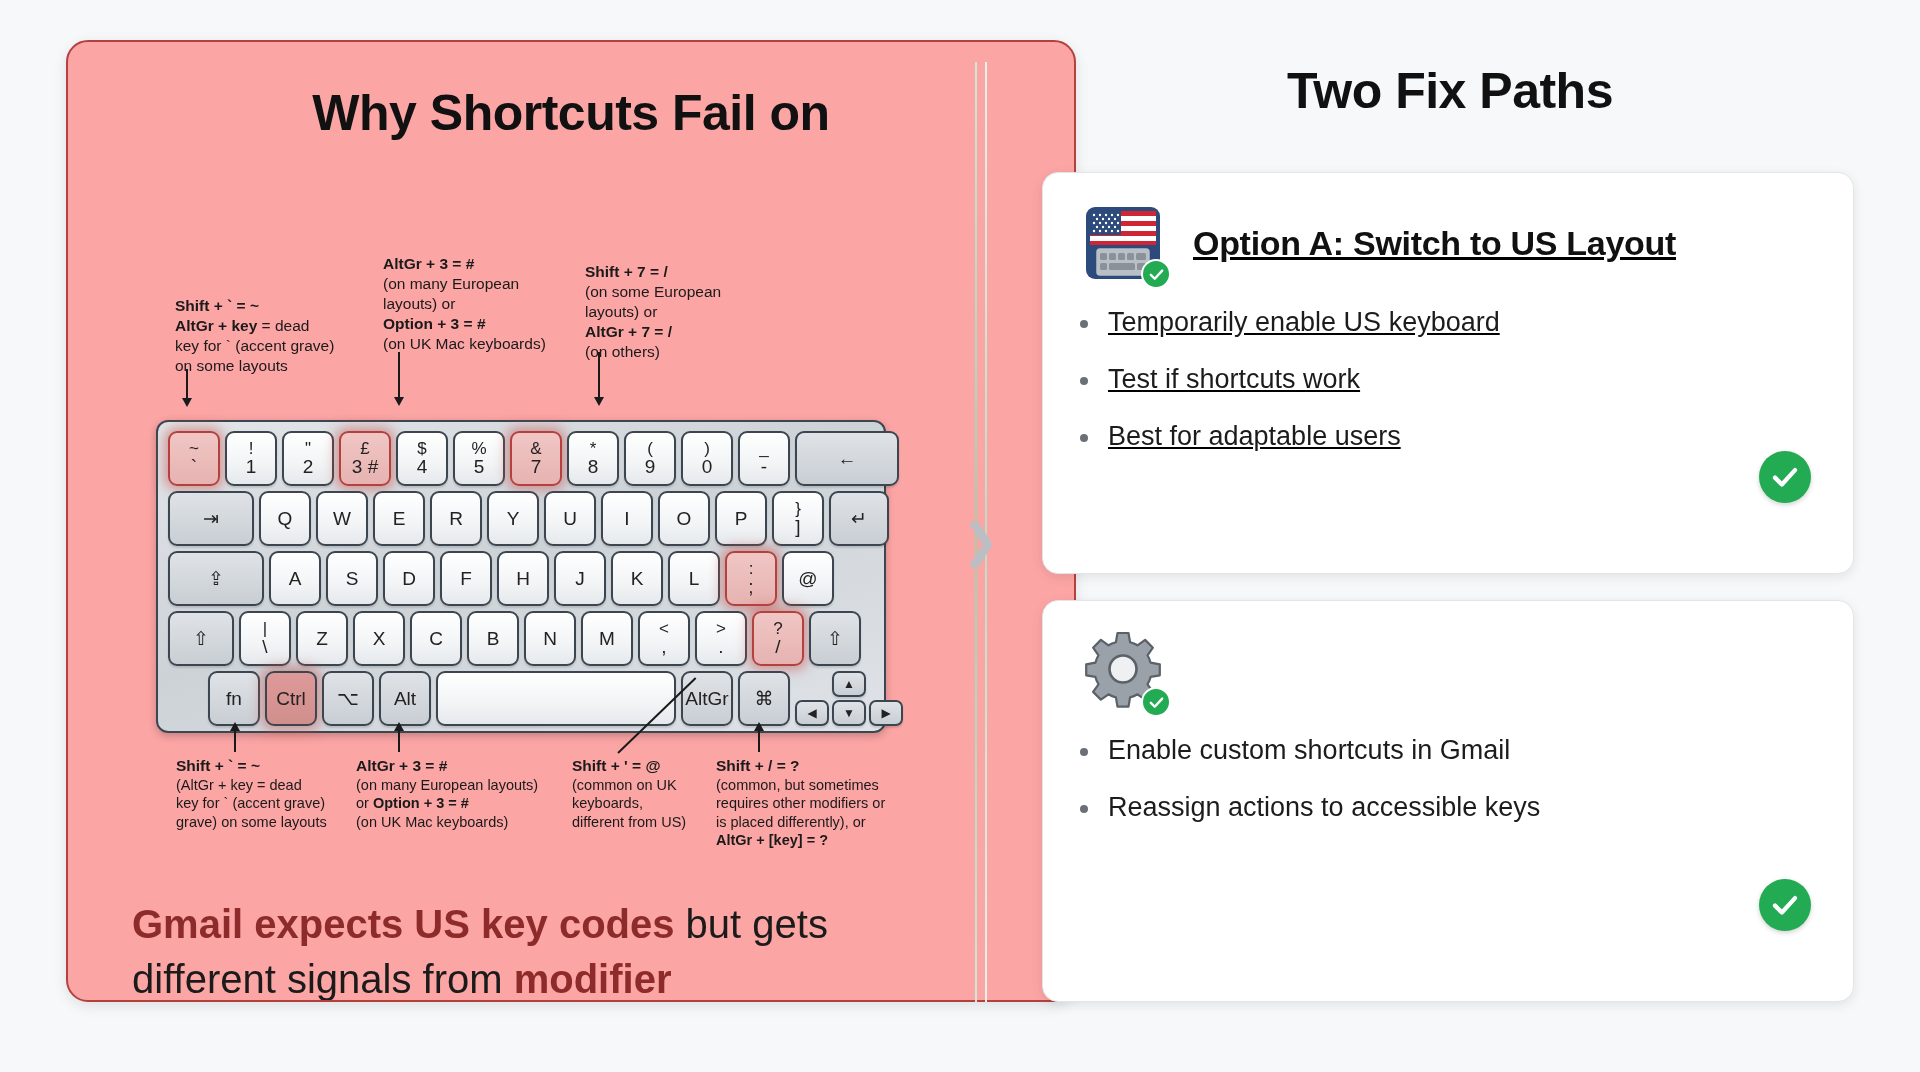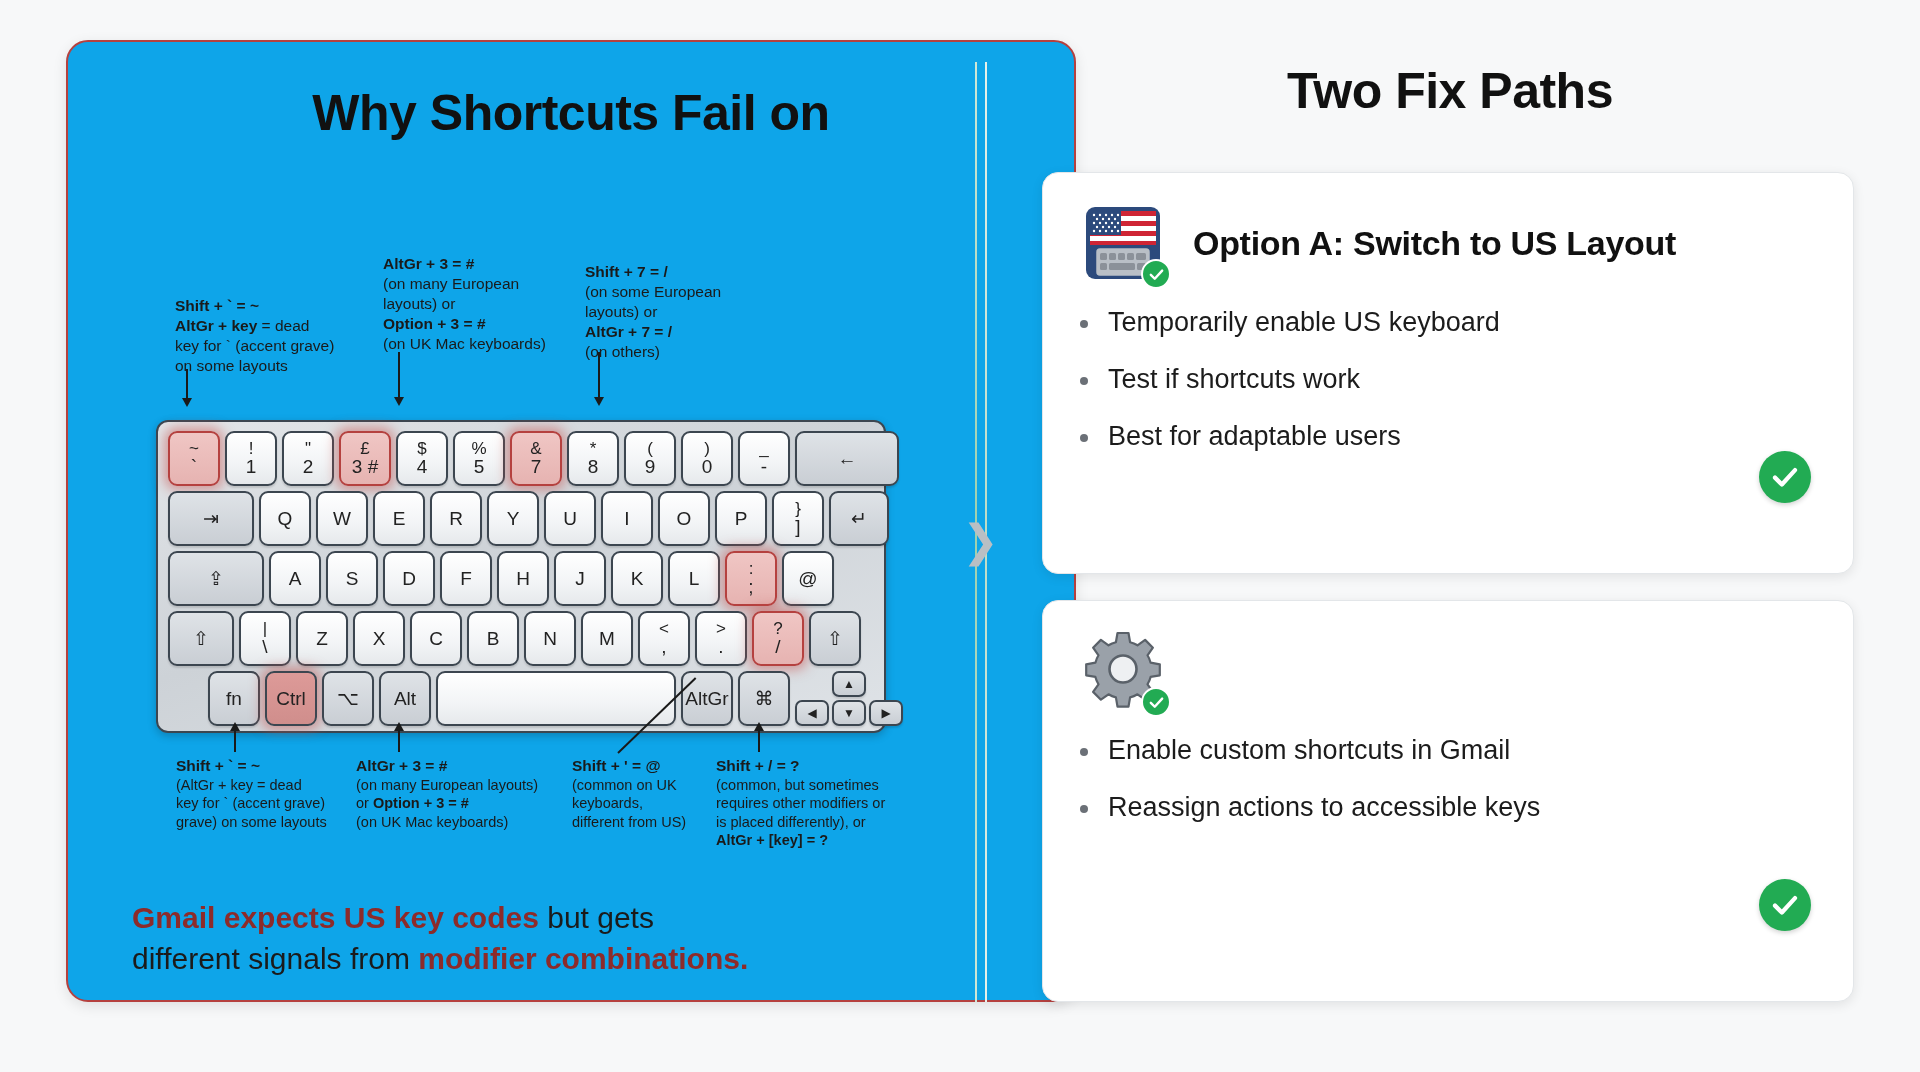--- a/index.html
+++ b/index.html
@@ -10,21 +10,21 @@
     overflow: hidden;
     position: relative;
   }
   #canvas { position: relative; width: 1920px; height: 1072px; }
 
   
   .left-panel {
     position: absolute;
     left: 66px; top: 40px;
     width: 1010px; height: 962px;
-    background: #0ea5e9;
+    background: #fca5a5;
     border: 2.5px solid #b5413f;
     border-radius: 22px;
     box-shadow: 0 4px 14px rgba(0,0,0,.10);
     overflow: hidden;
   }
   .left-title {
     text-align: center;
     font-size: 50px;
     font-weight: bold;
     color: #111;
@@ -134,21 +134,21 @@
   .diag-line {
     position: absolute;
     height: 2px; background: #1a1a1a;
     transform-origin: left center;
   }
 
   
   .summary {
     position: absolute; left: 64px; top: 855px;
     width: 760px;
-    font-size: 30px; line-height: 1.38; color: #1b1b1b;
+    font-size: 40px; line-height: 1.38; color: #1b1b1b;
   }
   .summary .em { color: #8d2b2a; font-weight: bold; }
 
   
   .divider {
     position: absolute; left: 975px; top: 62px;
     width: 14px; height: 940px;
   }
   .divider .ln { position: absolute; top: 0; width: 2px; height: 100%; }
   .divider .ln1 { left: 0;  background: linear-gradient(180deg,#cfe8d6,#9ed0ae,#cfe8d6); }
@@ -166,21 +166,21 @@
     letter-spacing: -0.5px;
   }
   .card {
     position: absolute; left: 1042px;
     width: 812px;
     background: #ffffff;
     border: 1px solid #e3e6e9;
     border-radius: 16px;
     box-shadow: 0 3px 12px rgba(0,0,0,.09);
   }
-  .card-a { top: 172px; height: 402px; }
+  .card-a { top: 172px; height: 402px; text-decoration: underline; }
   .card-b { top: 600px; height: 402px; }
   .card-head {
     display: flex; align-items: center;
     padding: 28px 0 0 38px;
     gap: 28px;
   }
   .card-title { font-size: 34px; font-weight: bold; color: #111; letter-spacing: -0.3px; }
   .bullets { list-style: none; padding: 22px 0 0 37px; }
   .bullets li {
     position: relative;

